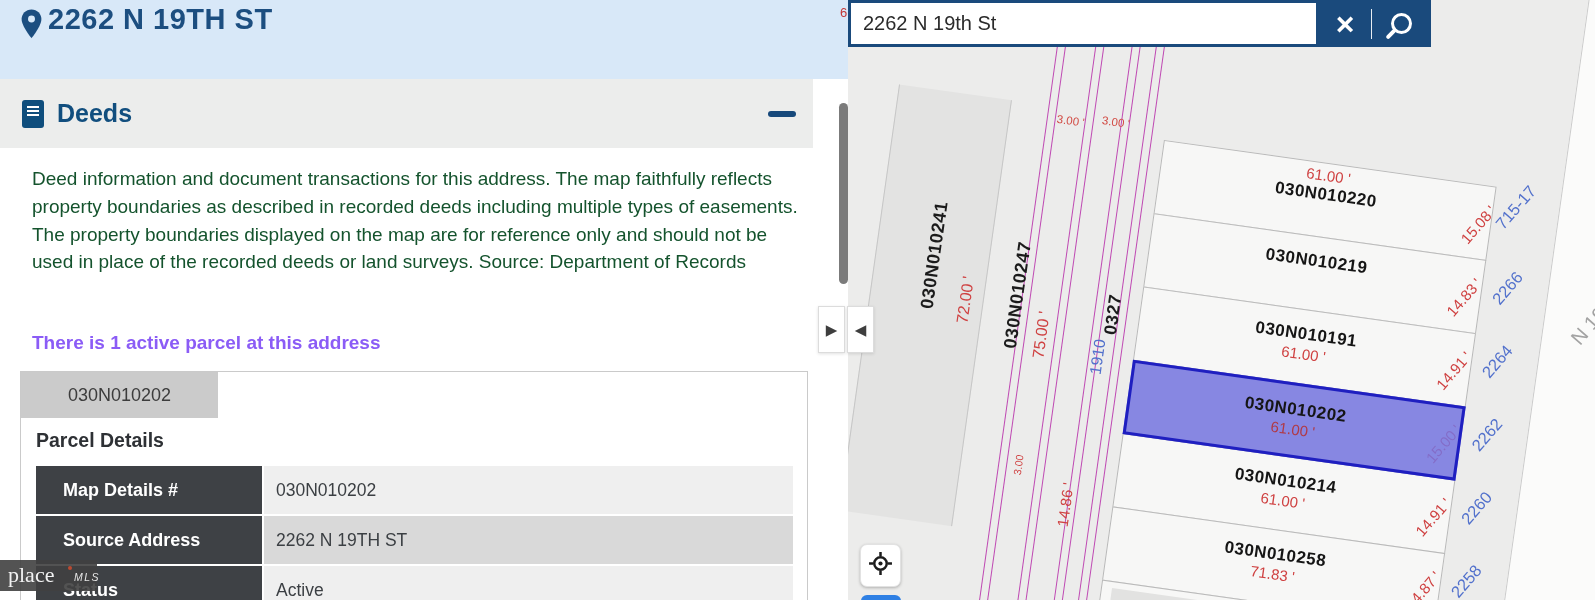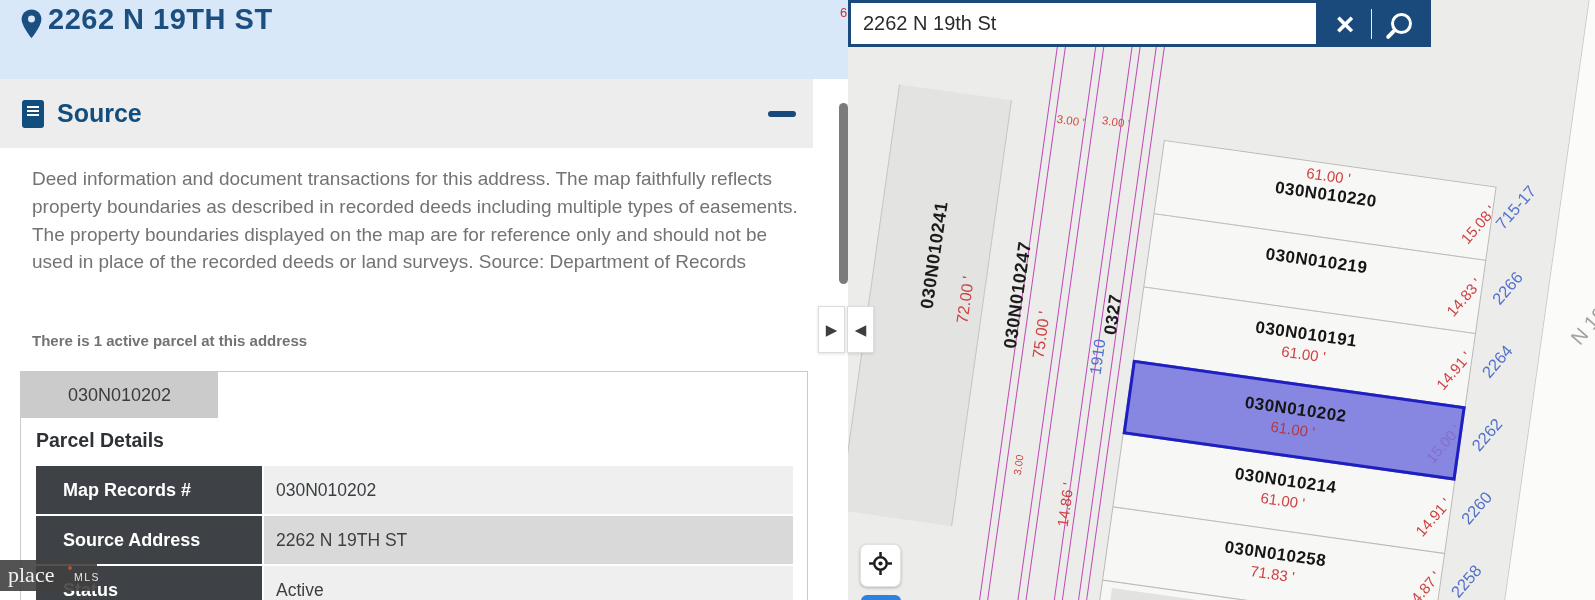--- a/index.html
+++ b/index.html
@@ -14,37 +14,37 @@
   .subtitle{position:absolute;left:21px;top:41px;font-size:17.5px;color:#484f57;}
   .deedsbar{position:absolute;left:0;top:79px;width:813px;height:69px;background:#ecedec;}
   .book{position:absolute;left:22px;top:21px;width:22px;height:28px;border-radius:3px;
     background:
       linear-gradient(#fff,#fff) 5px 6px/12px 2px no-repeat,
       linear-gradient(#fff,#fff) 5px 10px/12px 2px no-repeat,
       linear-gradient(#fff,#fff) 5px 14px/12px 2px no-repeat,
       #0f4e7d;}
   .deedslabel{position:absolute;left:57px;top:0;line-height:69px;font-size:25px;font-weight:bold;color:#114e7e;}
   .minusbtn{position:absolute;left:768px;top:32px;width:28px;height:6px;border-radius:3px;background:#17497b;cursor:pointer;}
-  .para{position:absolute;left:32px;top:165px;width:766px;font-size:19px;line-height:27.8px;color:#737373;}
-  .count{position:absolute;left:32px;top:332px;font-size:15px;font-weight:bold;color:#737373;text-align:center;}
+  .para{position:absolute;left:32px;top:165px;width:766px;font-size:19px;line-height:27.8px;color:#14532d;}
+  .count{position:absolute;left:32px;top:332px;font-size:19px;font-weight:bold;color:#8b5cf6;text-align:center;}
   .tabpanel{position:absolute;left:20px;top:371px;width:788px;height:229px;background:#fff;border:1px solid #cacaca;border-bottom:none;box-sizing:border-box;}
   .tab{position:absolute;left:0;top:0;width:197px;height:46px;background:#cbcbcb;line-height:46px;text-align:center;font-size:18px;color:#3c3c3c;cursor:pointer;}
   .ptitle{position:absolute;left:15px;top:57px;font-size:19.5px;font-weight:bold;color:#2e3135;}
   .tbl{position:absolute;left:15px;top:94px;width:757px;}
   .trow{position:relative;height:48px;margin-bottom:2px;}
   .tl{position:absolute;left:0;top:0;width:226px;height:48px;background:#3e4145;color:#fff;font-weight:bold;font-size:18px;line-height:48px;padding-left:27px;box-sizing:border-box;}
   .tv{position:absolute;left:228px;right:0;height:48px;background:#efefef;font-size:17.5px;color:#3b3f43;line-height:48px;padding-left:12px;}
   .tv.alt{background:#d9d9d9;}
   .vscroll{position:absolute;left:839px;top:103px;width:9px;height:181px;border-radius:4.5px;background:#7b7b7b;z-index:30;cursor:pointer;}
 
   
   .wm{position:absolute;left:0;top:560px;width:97px;height:31px;background:rgba(64,64,64,.9);z-index:60;}
   .wm .b{position:absolute;left:8px;top:2px;font-family:"Liberation Serif",serif;font-size:22px;color:#f2f2f2;}
   .wm .dot{position:absolute;left:68px;top:6px;width:4px;height:4px;border-radius:50%;background:#bb4a31;}
-  .wm .mls{position:absolute;left:74px;top:11px;font-size:10.5px;letter-spacing:1.5px;color:#e6e6e6;}
+  .wm .mls{position:absolute;left:74px;top:11px;font-size:10.5px;letter-spacing:1.5px;color:#e6e6e6;font-style:italic;}
 
   
   .abtn{position:absolute;top:306px;width:27px;height:47px;background:#fff;border:1px solid #dcdcdc;box-shadow:0 1px 3px rgba(0,0,0,.12);display:flex;align-items:center;justify-content:center;color:#3e3e3e;font-size:15px;z-index:40;cursor:pointer;box-sizing:border-box;}
   .abtn.b1{left:818px;} .abtn.b2{left:847px;}
 
   
   #map{position:absolute;left:848px;top:0;width:747px;height:600px;background:#fcfcfb;overflow:hidden;z-index:5;}
   #stage{position:absolute;left:0;top:0;width:900px;height:760px;transform:rotate(8deg);transform-origin:430px 370px;}
   .blockbg{position:absolute;left:-80px;top:-90px;width:766px;height:950px;background:#ececeb;border-radius:0 54px 0 0;}
   .band{position:absolute;left:15px;top:140px;width:112px;height:430px;background:#e3e3e2;border-left:1px solid #c6c6c6;border-right:1px solid #c6c6c6;}
@@ -94,33 +94,33 @@
         <svg width="27" height="32" viewBox="0 0 24 28">
             <path d="M12 1C7 1 3.2 4.8 3.2 9.6c0 6.4 8.8 17 8.8 17s8.8-10.6 8.8-17C20.8 4.8 17 1 12 1z" fill="#1c4e80"></path>
             <circle cx="12" cy="9.6" r="3.1" fill="#d8e8f8"></circle>
           </svg>
       </span>
       <div class="title">2262 N 19TH ST</div>
     </div>
 
     <div class="deedsbar">
       <span class="book"></span>
-      <span class="deedslabel">Source</span>
+      <span class="deedslabel">Deeds</span>
       <span class="minusbtn"></span>
     </div>
 
     <div class="para">Deed information and document transactions for this address. The map faithfully reflects property boundaries as described in recorded deeds including multiple types of easements. The property boundaries displayed on the map are for reference only and should not be used in place of the recorded deeds or land surveys. Source: Department of Records</div>
     <div class="count">There is 1 active parcel at this address</div>
 
     <div class="tabpanel">
       <div class="tab">030N010202</div>
       <div class="ptitle">Parcel Details</div>
       <div class="tbl">
         <div class="trow">
-          <div class="tl">Map Records #</div>
+          <div class="tl">Map Details #</div>
           <div class="tv">030N010202</div>
         </div>
         <div class="trow">
           <div class="tl">Source Address</div>
           <div class="tv alt">2262 N 19TH ST</div>
         </div>
         <div class="trow">
           <div class="tl">Status</div>
           <div class="tv">Active</div>
         </div>

